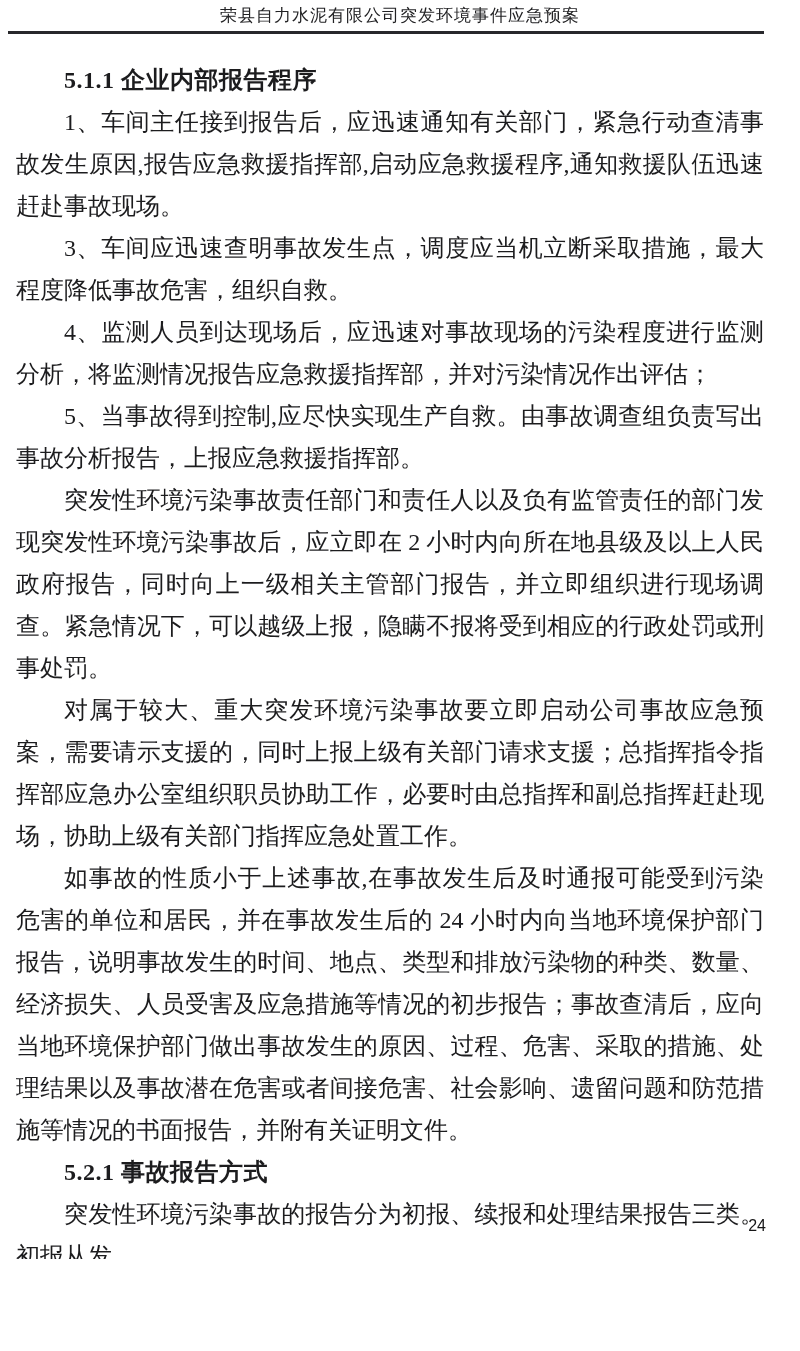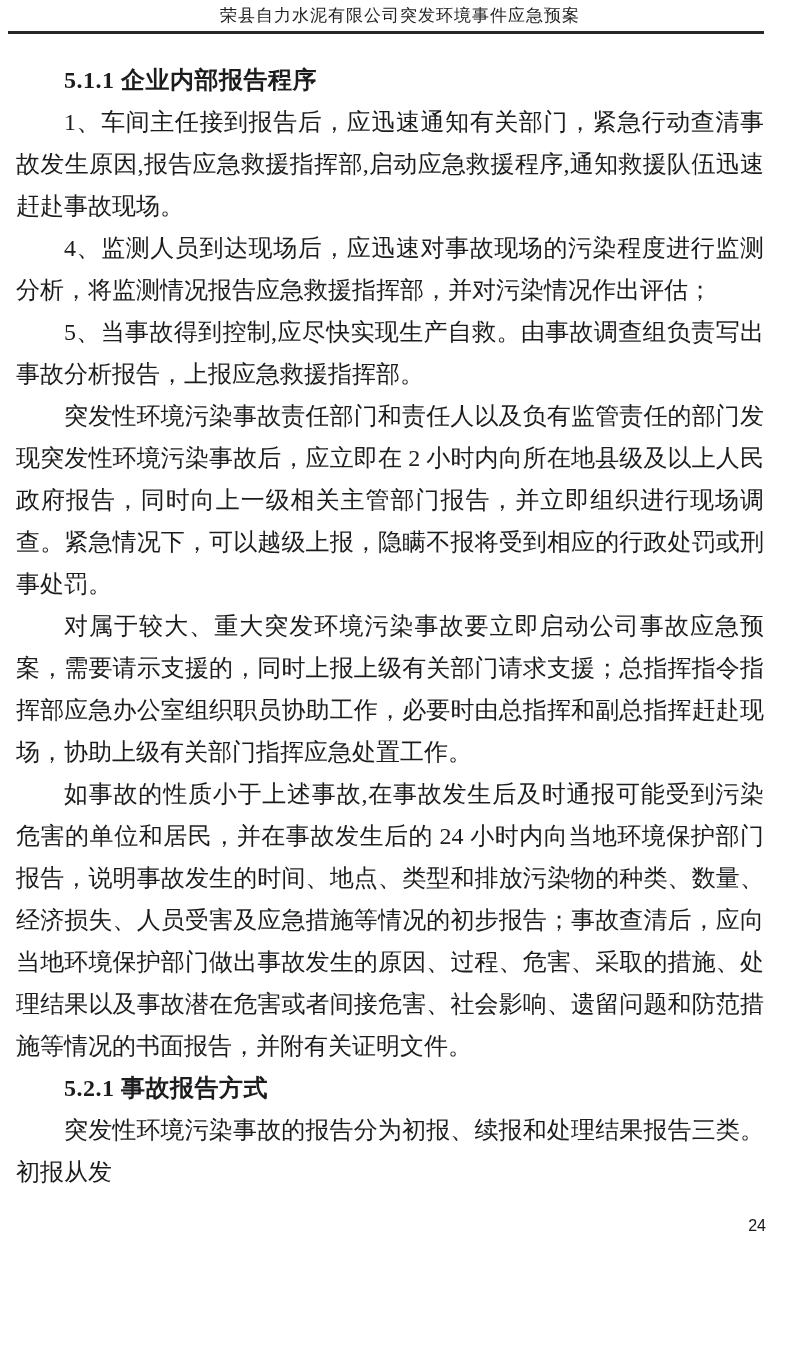--- a/index.html
+++ b/index.html
@@ -61,20 +61,21 @@
 
 <div class="page">
 
   <div class="running-header">荣县自力水泥有限公司突发环境事件应急预案</div>
 
   <hr class="header-rule">
 
   <div class="content">
     <p class="heading">5.1.1 企业内部报告程序</p>
     <p class="para">1、车间主任接到报告后，应迅速通知有关部门，紧急行动查清事故发生原因,报告应急救援指挥部,启动应急救援程序,通知救援队伍迅速赶赴事故现场。</p>
+    <p class="para">3、车间应迅速查明事故发生点，调度应当机立断采取措施，最大程度降低事故危害，组织自救。</p>
     <p class="para">4、监测人员到达现场后，应迅速对事故现场的污染程度进行监测分析，将监测情况报告应急救援指挥部，并对污染情况作出评估；</p>
     <p class="para">5、当事故得到控制,应尽快实现生产自救。由事故调查组负责写出事故分析报告，上报应急救援指挥部。</p>
     <p class="para">突发性环境污染事故责任部门和责任人以及负有监管责任的部门发现突发性环境污染事故后，应立即在 2 小时内向所在地县级及以上人民政府报告，同时向上一级相关主管部门报告，并立即组织进行现场调查。紧急情况下，可以越级上报，隐瞒不报将受到相应的行政处罚或刑事处罚。</p>
     <p class="para">对属于较大、重大突发环境污染事故要立即启动公司事故应急预案，需要请示支援的，同时上报上级有关部门请求支援；总指挥指令指挥部应急办公室组织职员协助工作，必要时由总指挥和副总指挥赶赴现场，协助上级有关部门指挥应急处置工作。</p>
     <p class="para">如事故的性质小于上述事故,在事故发生后及时通报可能受到污染危害的单位和居民，并在事故发生后的 24 小时内向当地环境保护部门报告，说明事故发生的时间、地点、类型和排放污染物的种类、数量、经济损失、人员受害及应急措施等情况的初步报告；事故查清后，应向当地环境保护部门做出事故发生的原因、过程、危害、采取的措施、处理结果以及事故潜在危害或者间接危害、社会影响、遗留问题和防范措施等情况的书面报告，并附有关证明文件。</p>
     <p class="heading">5.2.1 事故报告方式</p>
     <p class="para">突发性环境污染事故的报告分为初报、续报和处理结果报告三类。初报从发</p>
   </div>
 
   <div class="page-number">24</div>

